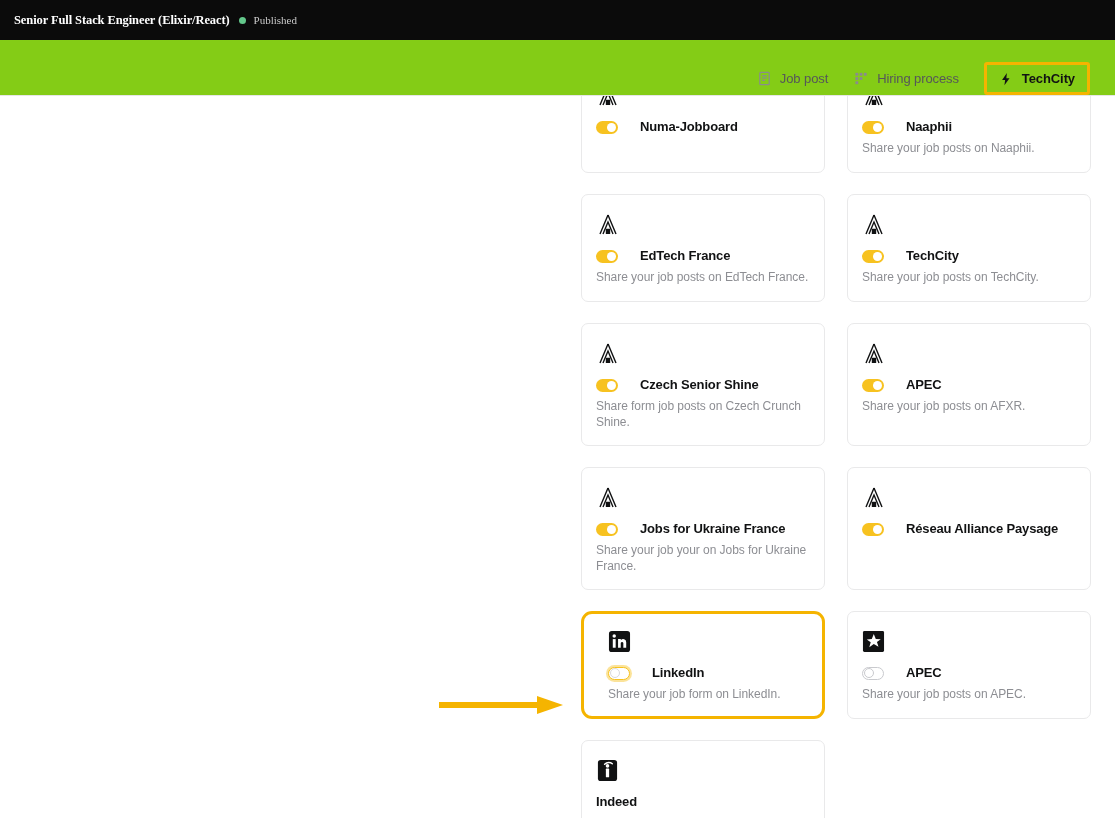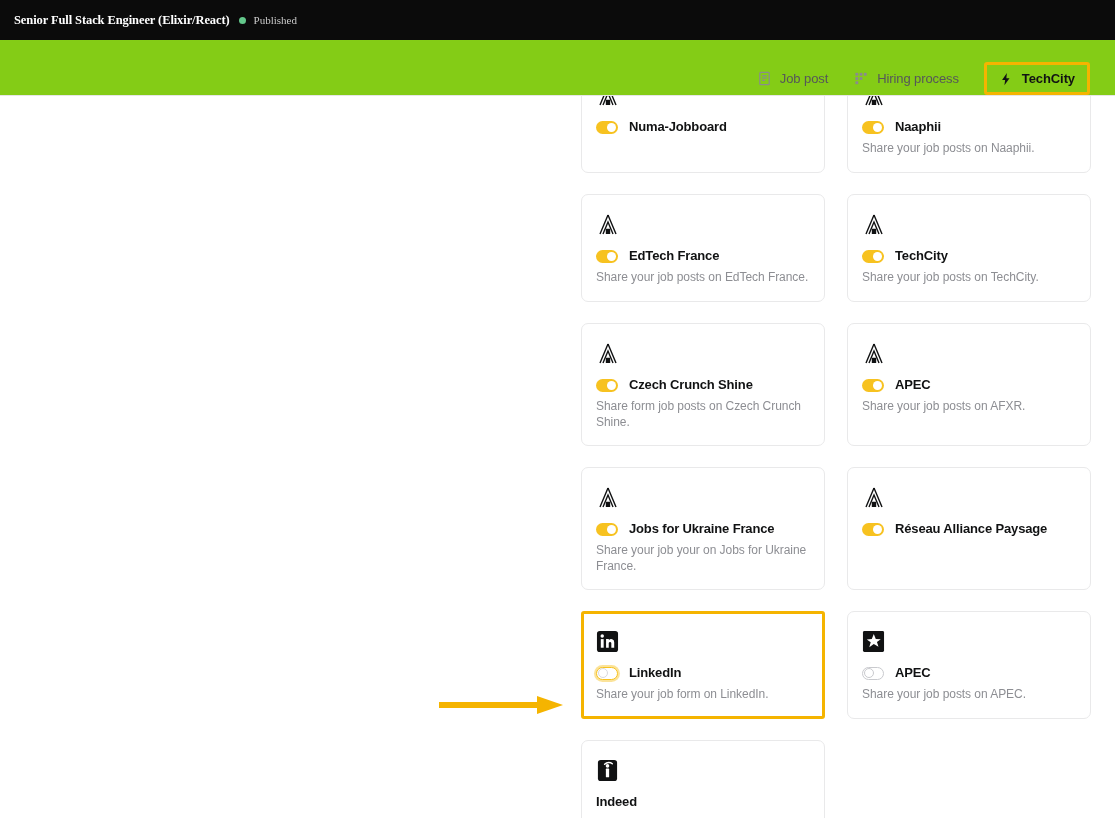--- a/index.html
+++ b/index.html
@@ -114,38 +114,38 @@
 
   .card {
     background: #ffffff;
     border: 1px solid #e9e9ea;
     border-radius: 7px;
     padding: 17px 14px 14px 14px;
     min-height: 108px;
   }
   .card.highlight {
     border: 3px solid #f5b400;
-    border-radius: 3px;
-    padding: 15px 12px 12px 12px;
+    border-radius: 11px;
+    padding: 15px 12px 12px 24px;
   }
 
   .card-icon {
     width: 26px; height: 26px;
     margin-bottom: 11px;
     display: flex;
     align-items: center;
     justify-content: flex-start;
     color: #111213;
   }
   .card-icon svg { display: block; }
 
   .card-head {
     display: flex;
     align-items: center;
-    gap: 11px;
+    gap: 22px;
     margin-bottom: 7px;
   }
 
   
   .toggle {
     width: 22px;
     height: 13px;
     border-radius: 7px;
     position: relative;
     flex: 0 0 auto;
@@ -323,21 +323,21 @@
 
     <div class="card">
       <div class="card-icon">
         <svg viewBox="0 0 24 24" width="24" height="24" fill="none" stroke="currentColor" stroke-width="1.4">
           <path d="M12 2 L4 21 M12 2 L20 21 M7 21 L12 9 L17 21"></path>
           <path d="M10.5 21 L10.5 16.5 L13.5 16.5 L13.5 21" fill="currentColor"></path>
         </svg>
       </div>
       <div class="card-head">
         <span class="toggle on"></span>
-        <span class="card-title">Czech Crunch Shine</span>
+        <span class="card-title">Czech Senior Shine</span>
       </div>
       <div class="card-desc">Share form job posts on Czech Crunch Shine.</div>
     </div>
 
     <div class="card">
       <div class="card-icon">
         <svg viewBox="0 0 24 24" width="24" height="24" fill="none" stroke="currentColor" stroke-width="1.4">
           <path d="M12 2 L4 21 M12 2 L20 21 M7 21 L12 9 L17 21"></path>
           <path d="M10.5 21 L10.5 16.5 L13.5 16.5 L13.5 21" fill="currentColor"></path>
         </svg>

